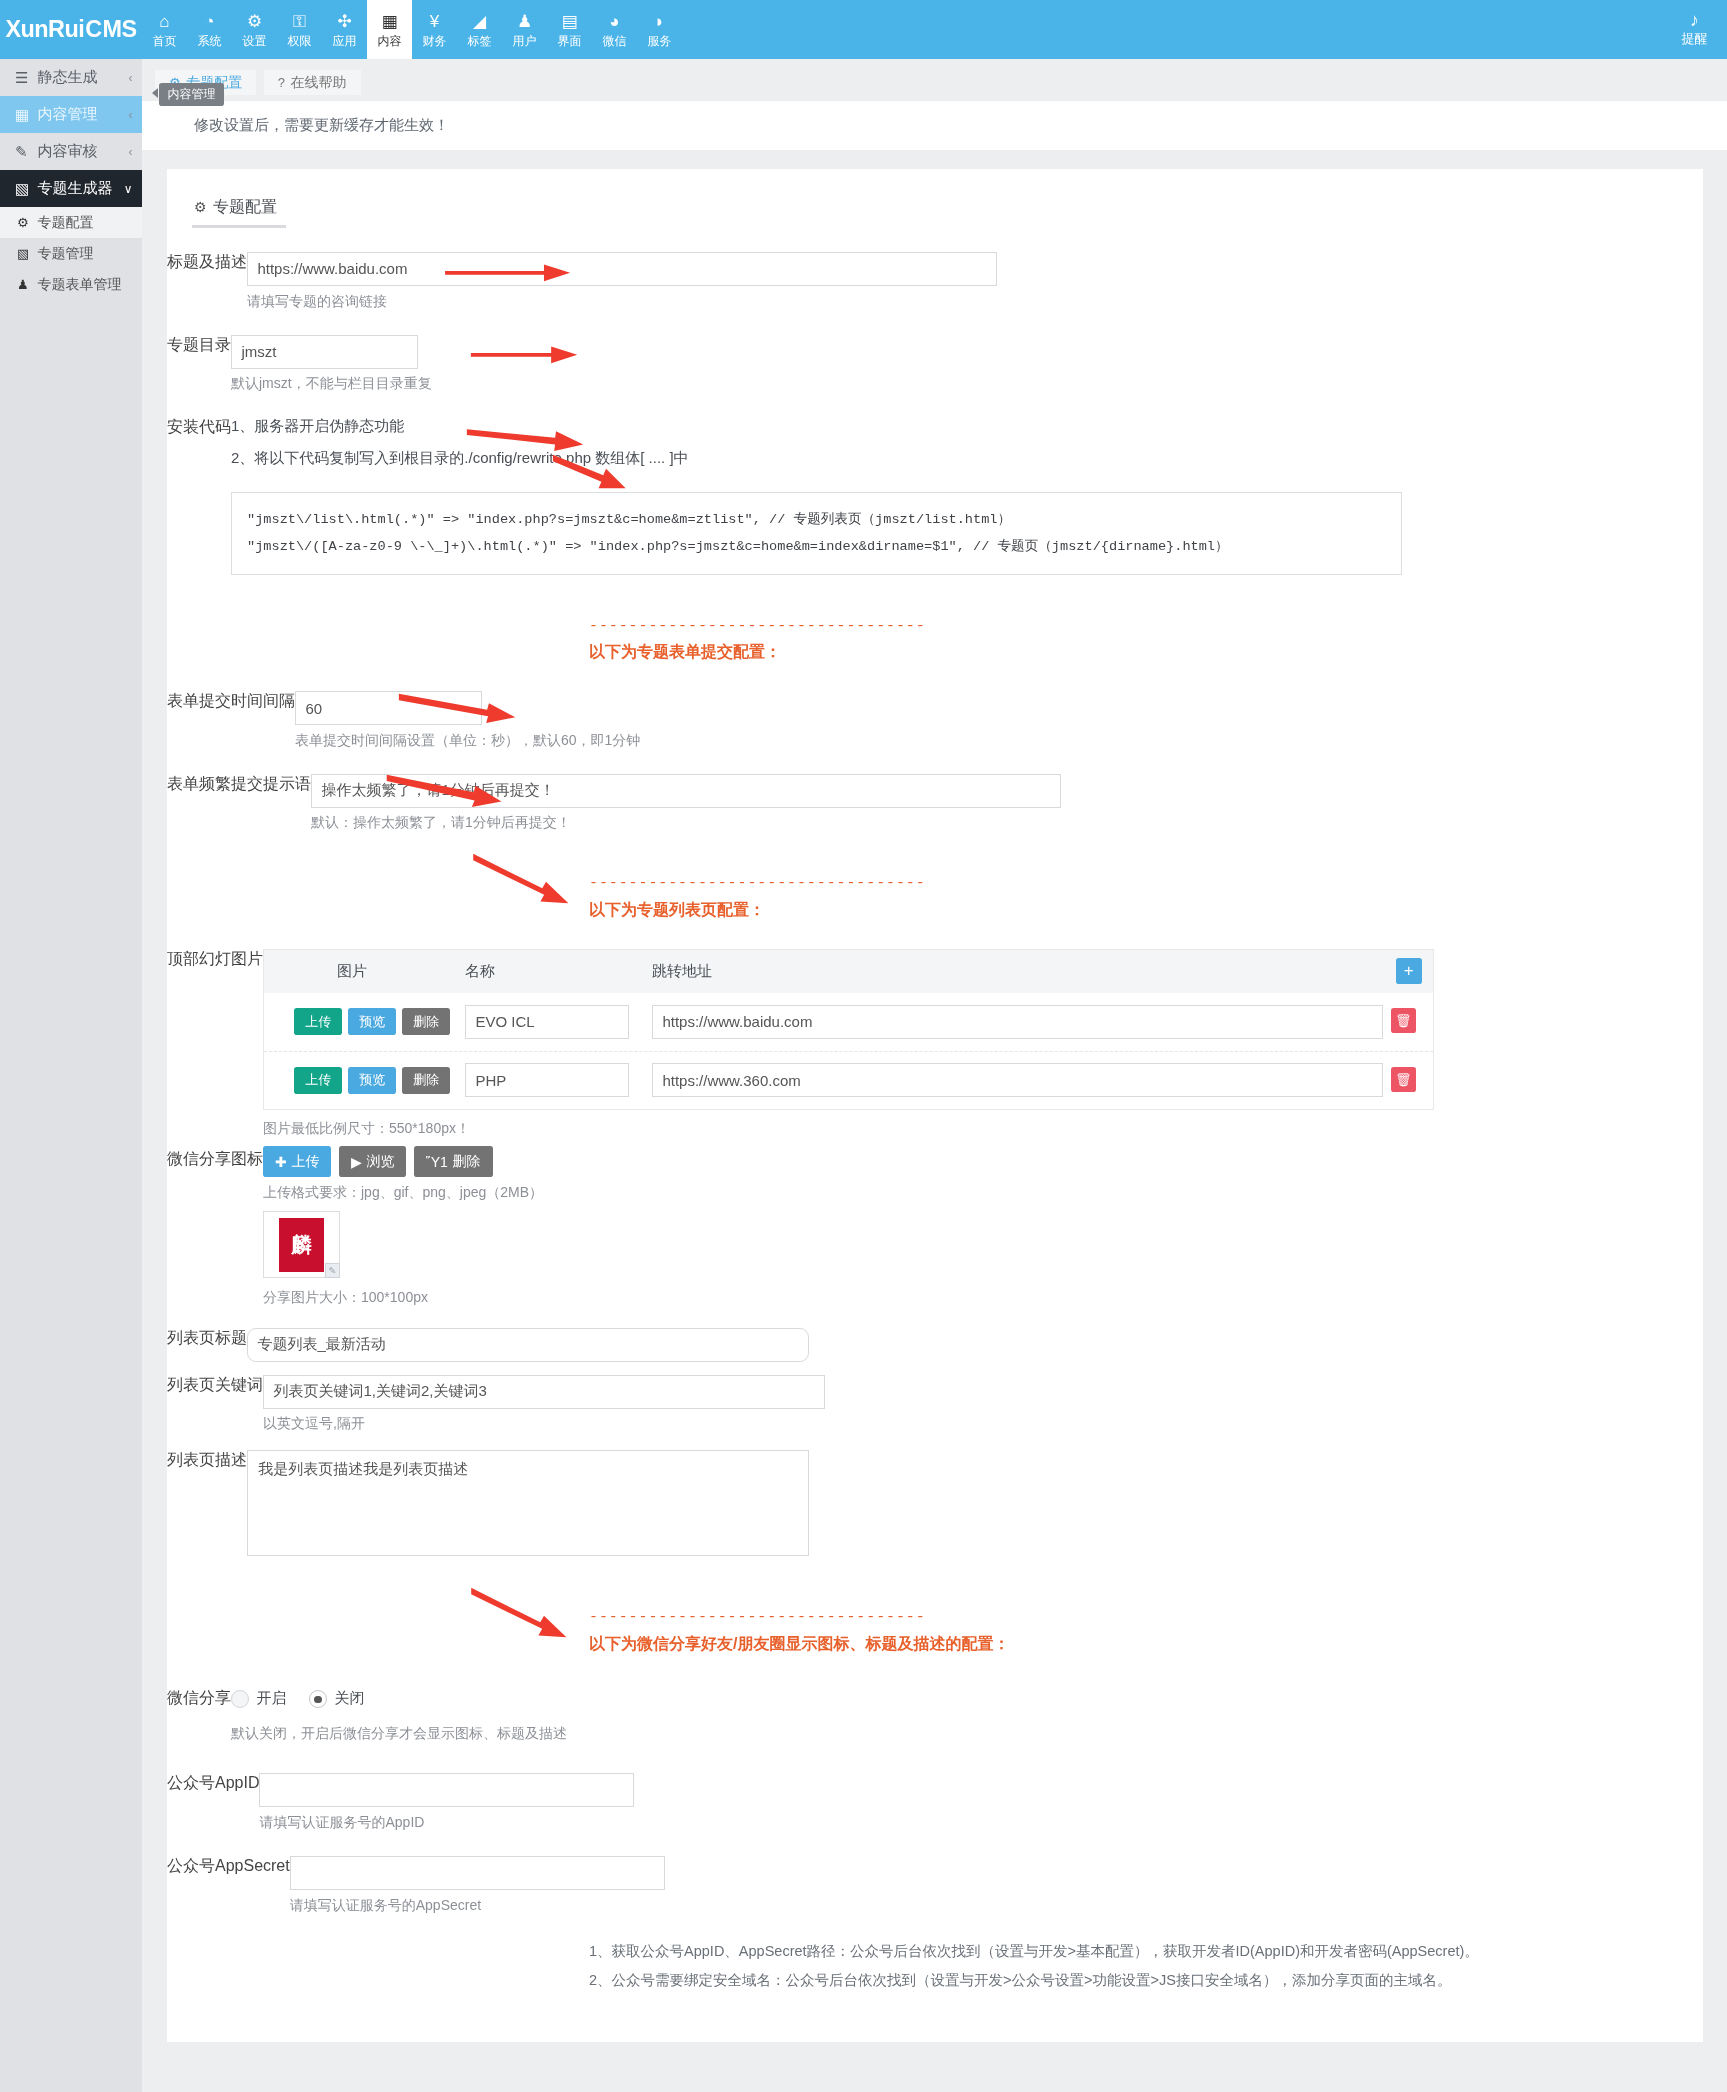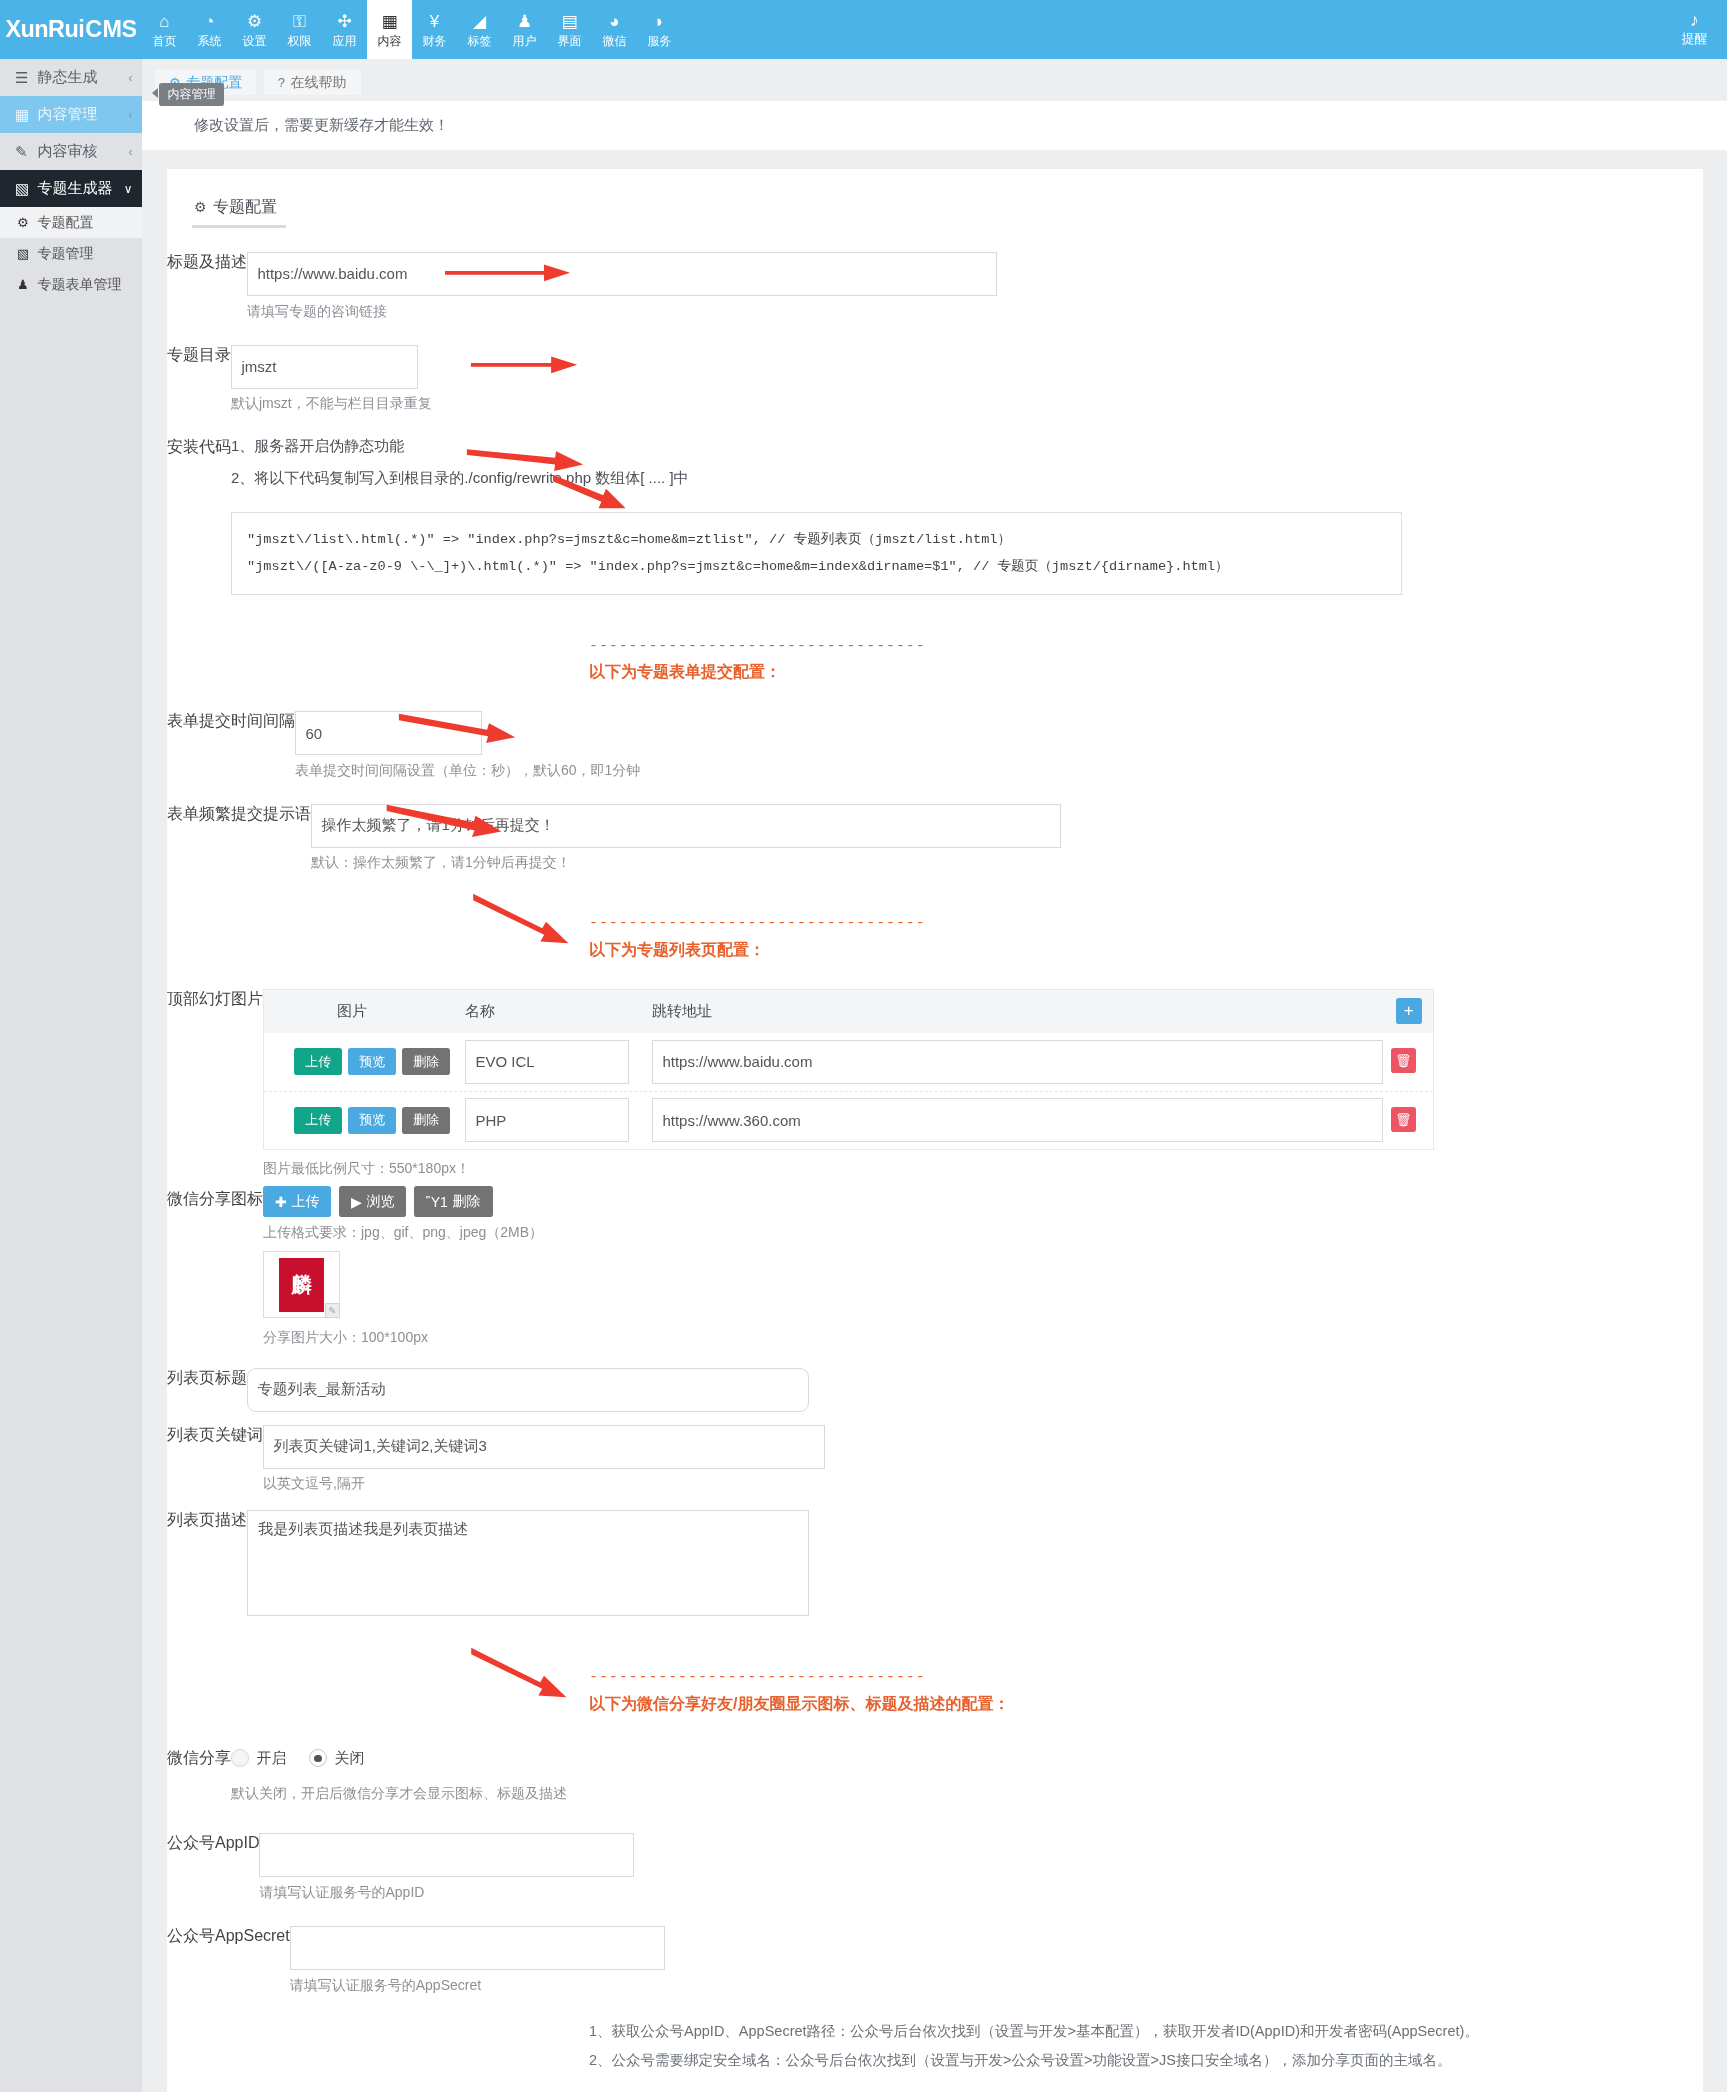--- a/index.html
+++ b/index.html
@@ -106,21 +106,21 @@
   .panel-head .ph-bar { height:2.8px; background:#d9dade; width:100%; }
 
   .form { margin-top:24px; }
   .row { display:flex; margin-bottom:0; position:relative; }
   .lbl {
     width:422px; text-align:right; padding-right:20.6px; font-size:15px;
     color:#4a4f56; padding-top:8.4px; flex:0 0 422px;
   }
   .fld { flex:1; padding-right:84px; }
   input[type=text] {
-    height:44px; border:0.9px solid #d7dadd; padding:0 9.4px; font-size:15px;
+    height:34px; border:0.9px solid #d7dadd; padding:0 9.4px; font-size:15px;
     color:#555; font-family:"Liberation Sans","DejaVu Sans",sans-serif;
     background:#fff; outline:none;
   }
   .w-full { width:750px; }
   .w-med { width:187px; }
   .help { font-size:14px; color:#8c9096; margin:6.6px 0 24px 0; }
 
   
   .arrow { position:absolute; pointer-events:none; }
 
@@ -196,21 +196,21 @@
     display:flex; align-items:center; justify-content:center;
   }
 
   textarea {
     width:562px; height:106px; border:0.9px solid #d7dadd; padding:8.4px 10.3px;
     font-size:15px; color:#555; resize:none; outline:none;
     font-family:"Liberation Sans","DejaVu Sans",sans-serif;
   }
 
   .radios { display:flex; align-items:center; gap:9.4px; padding-top:6.6px; }
-  .radio { display:flex; align-items:flex-start; gap:7.5px; font-size:15px; color:#4a4f56; cursor:pointer; margin-right:13px;}
+  .radio { display:flex; align-items:flex-end; gap:7.5px; font-size:15px; color:#4a4f56; cursor:pointer; margin-right:13px;}
   .rdot {
     width:18px; height:18px; border-radius:50%; border:0.9px solid #d2d5d9;
     background:#f4f5f7; display:flex; align-items:center; justify-content:center;
   }
   .rdot.on { background:#fff; border-color:#c3c7cc; }
   .rdot.on:after { content:""; width:7.5px; height:7.5px; border-radius:50%; background:#555; }
 
   .notes { margin-top:7.5px; }
   .note { font-size:14.5px; color:#6a7078; line-height:2.0; }
 </style>

